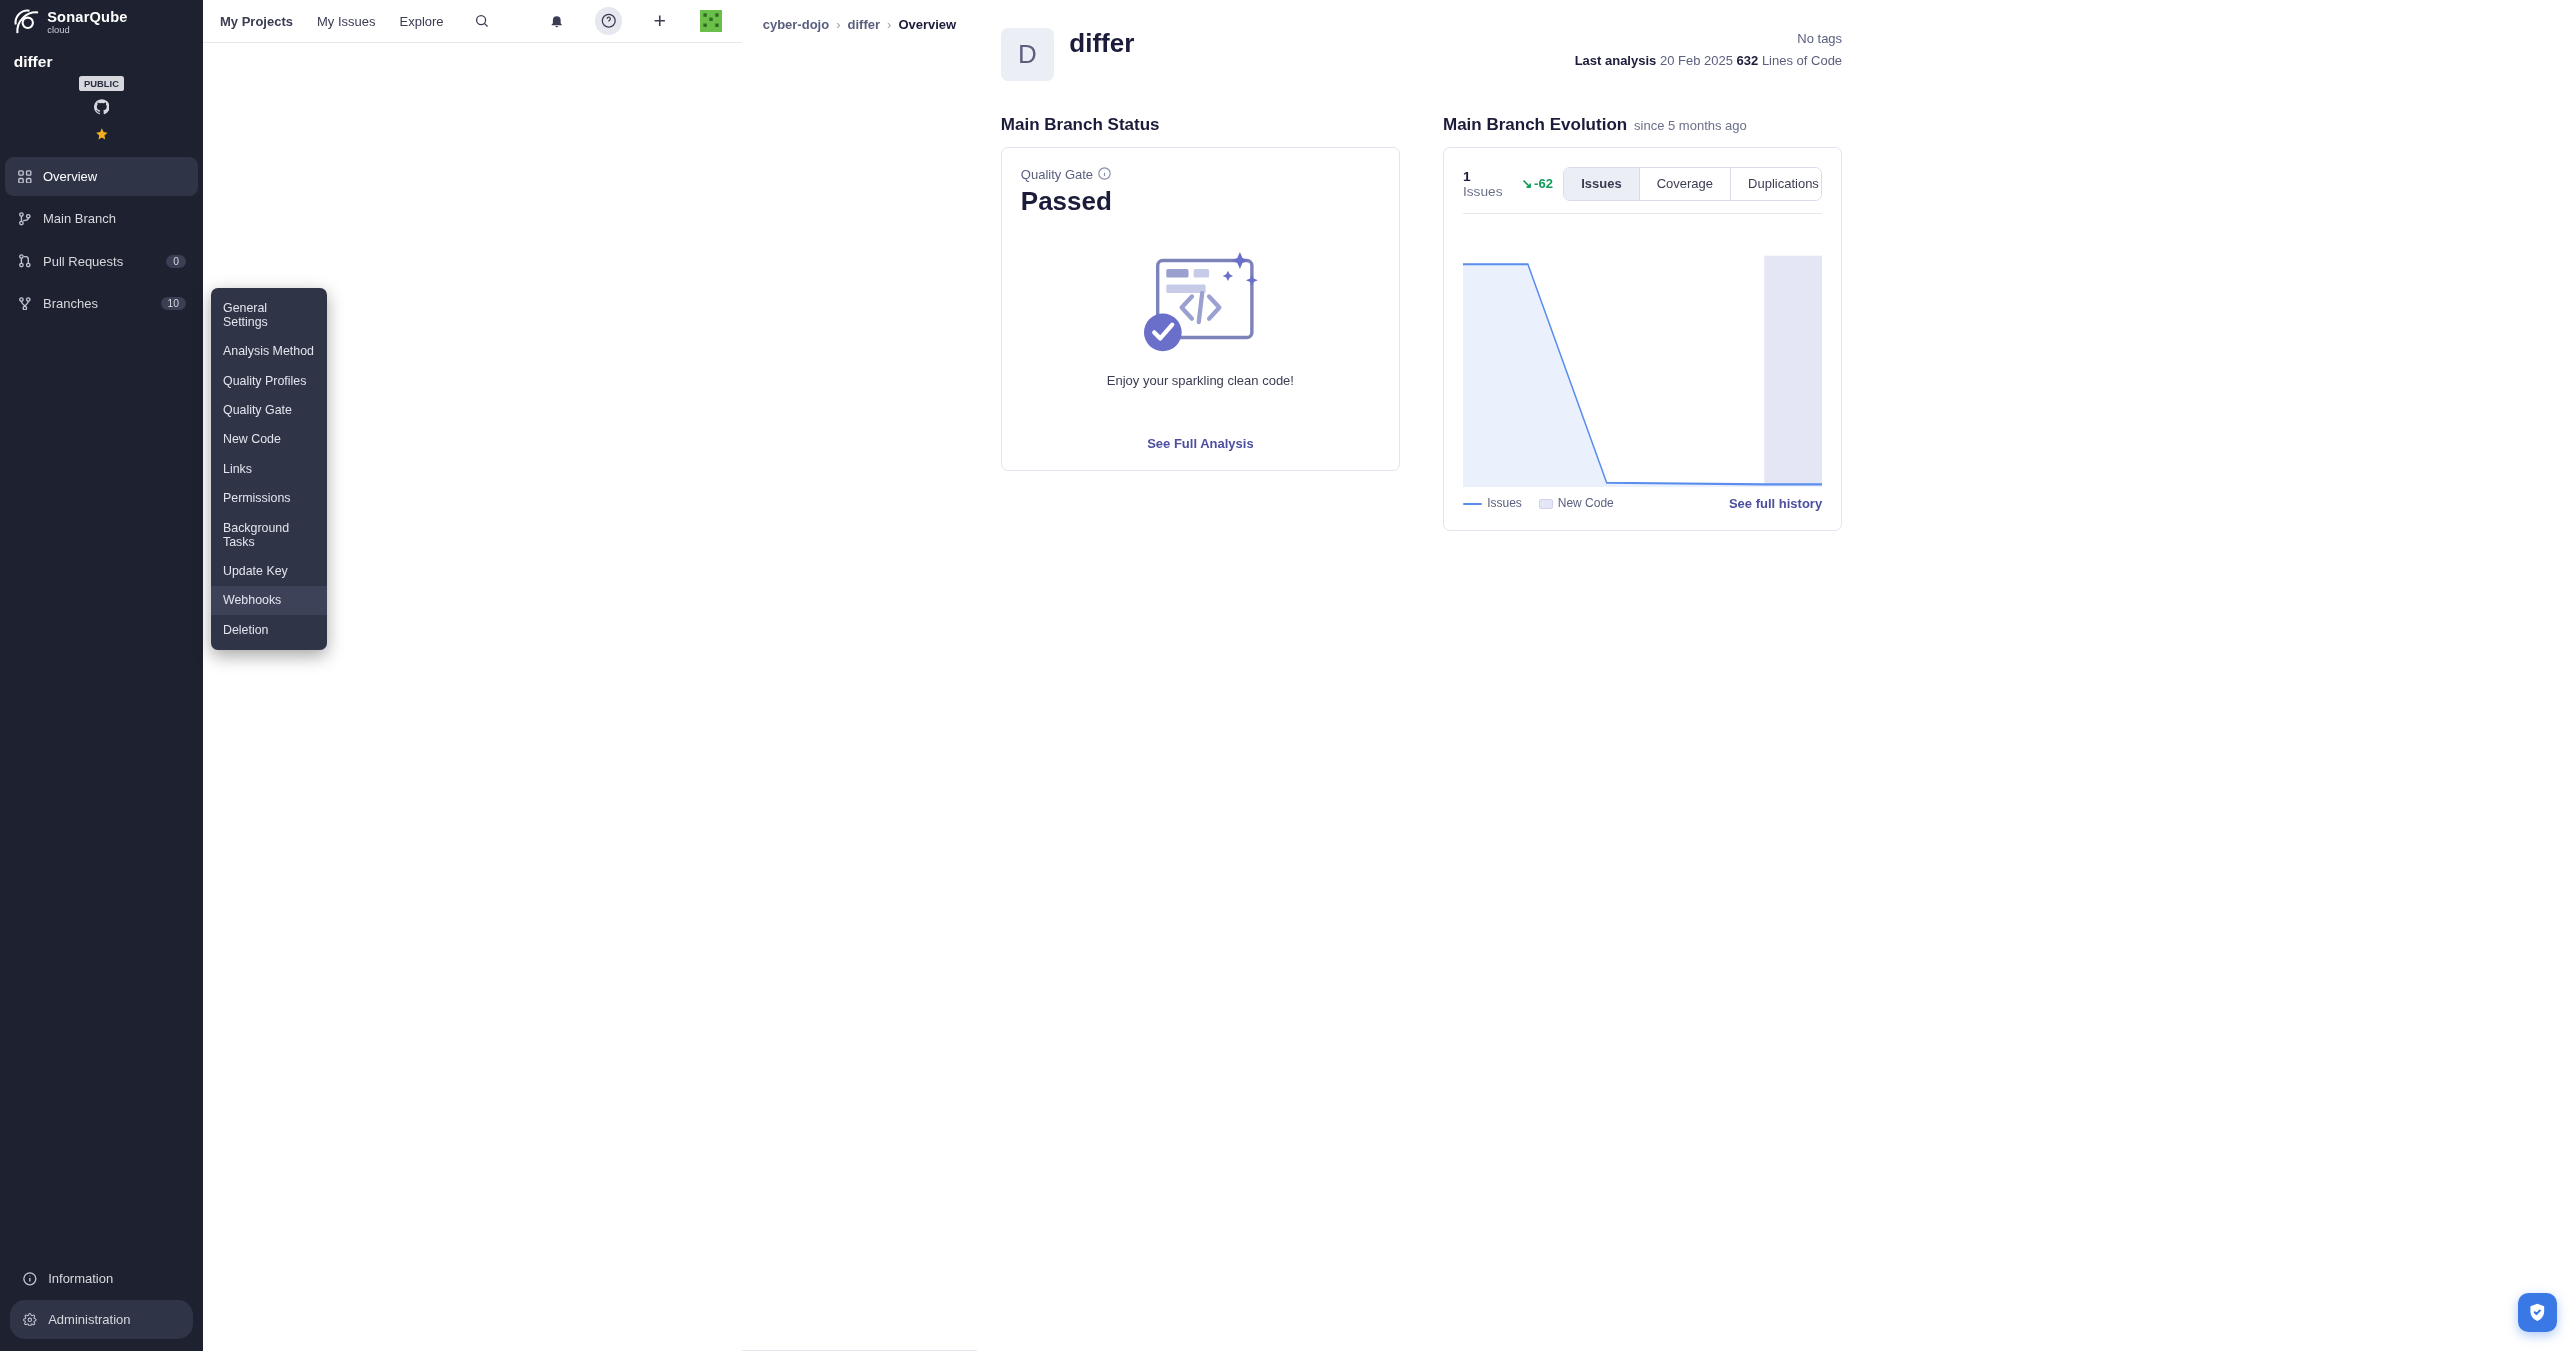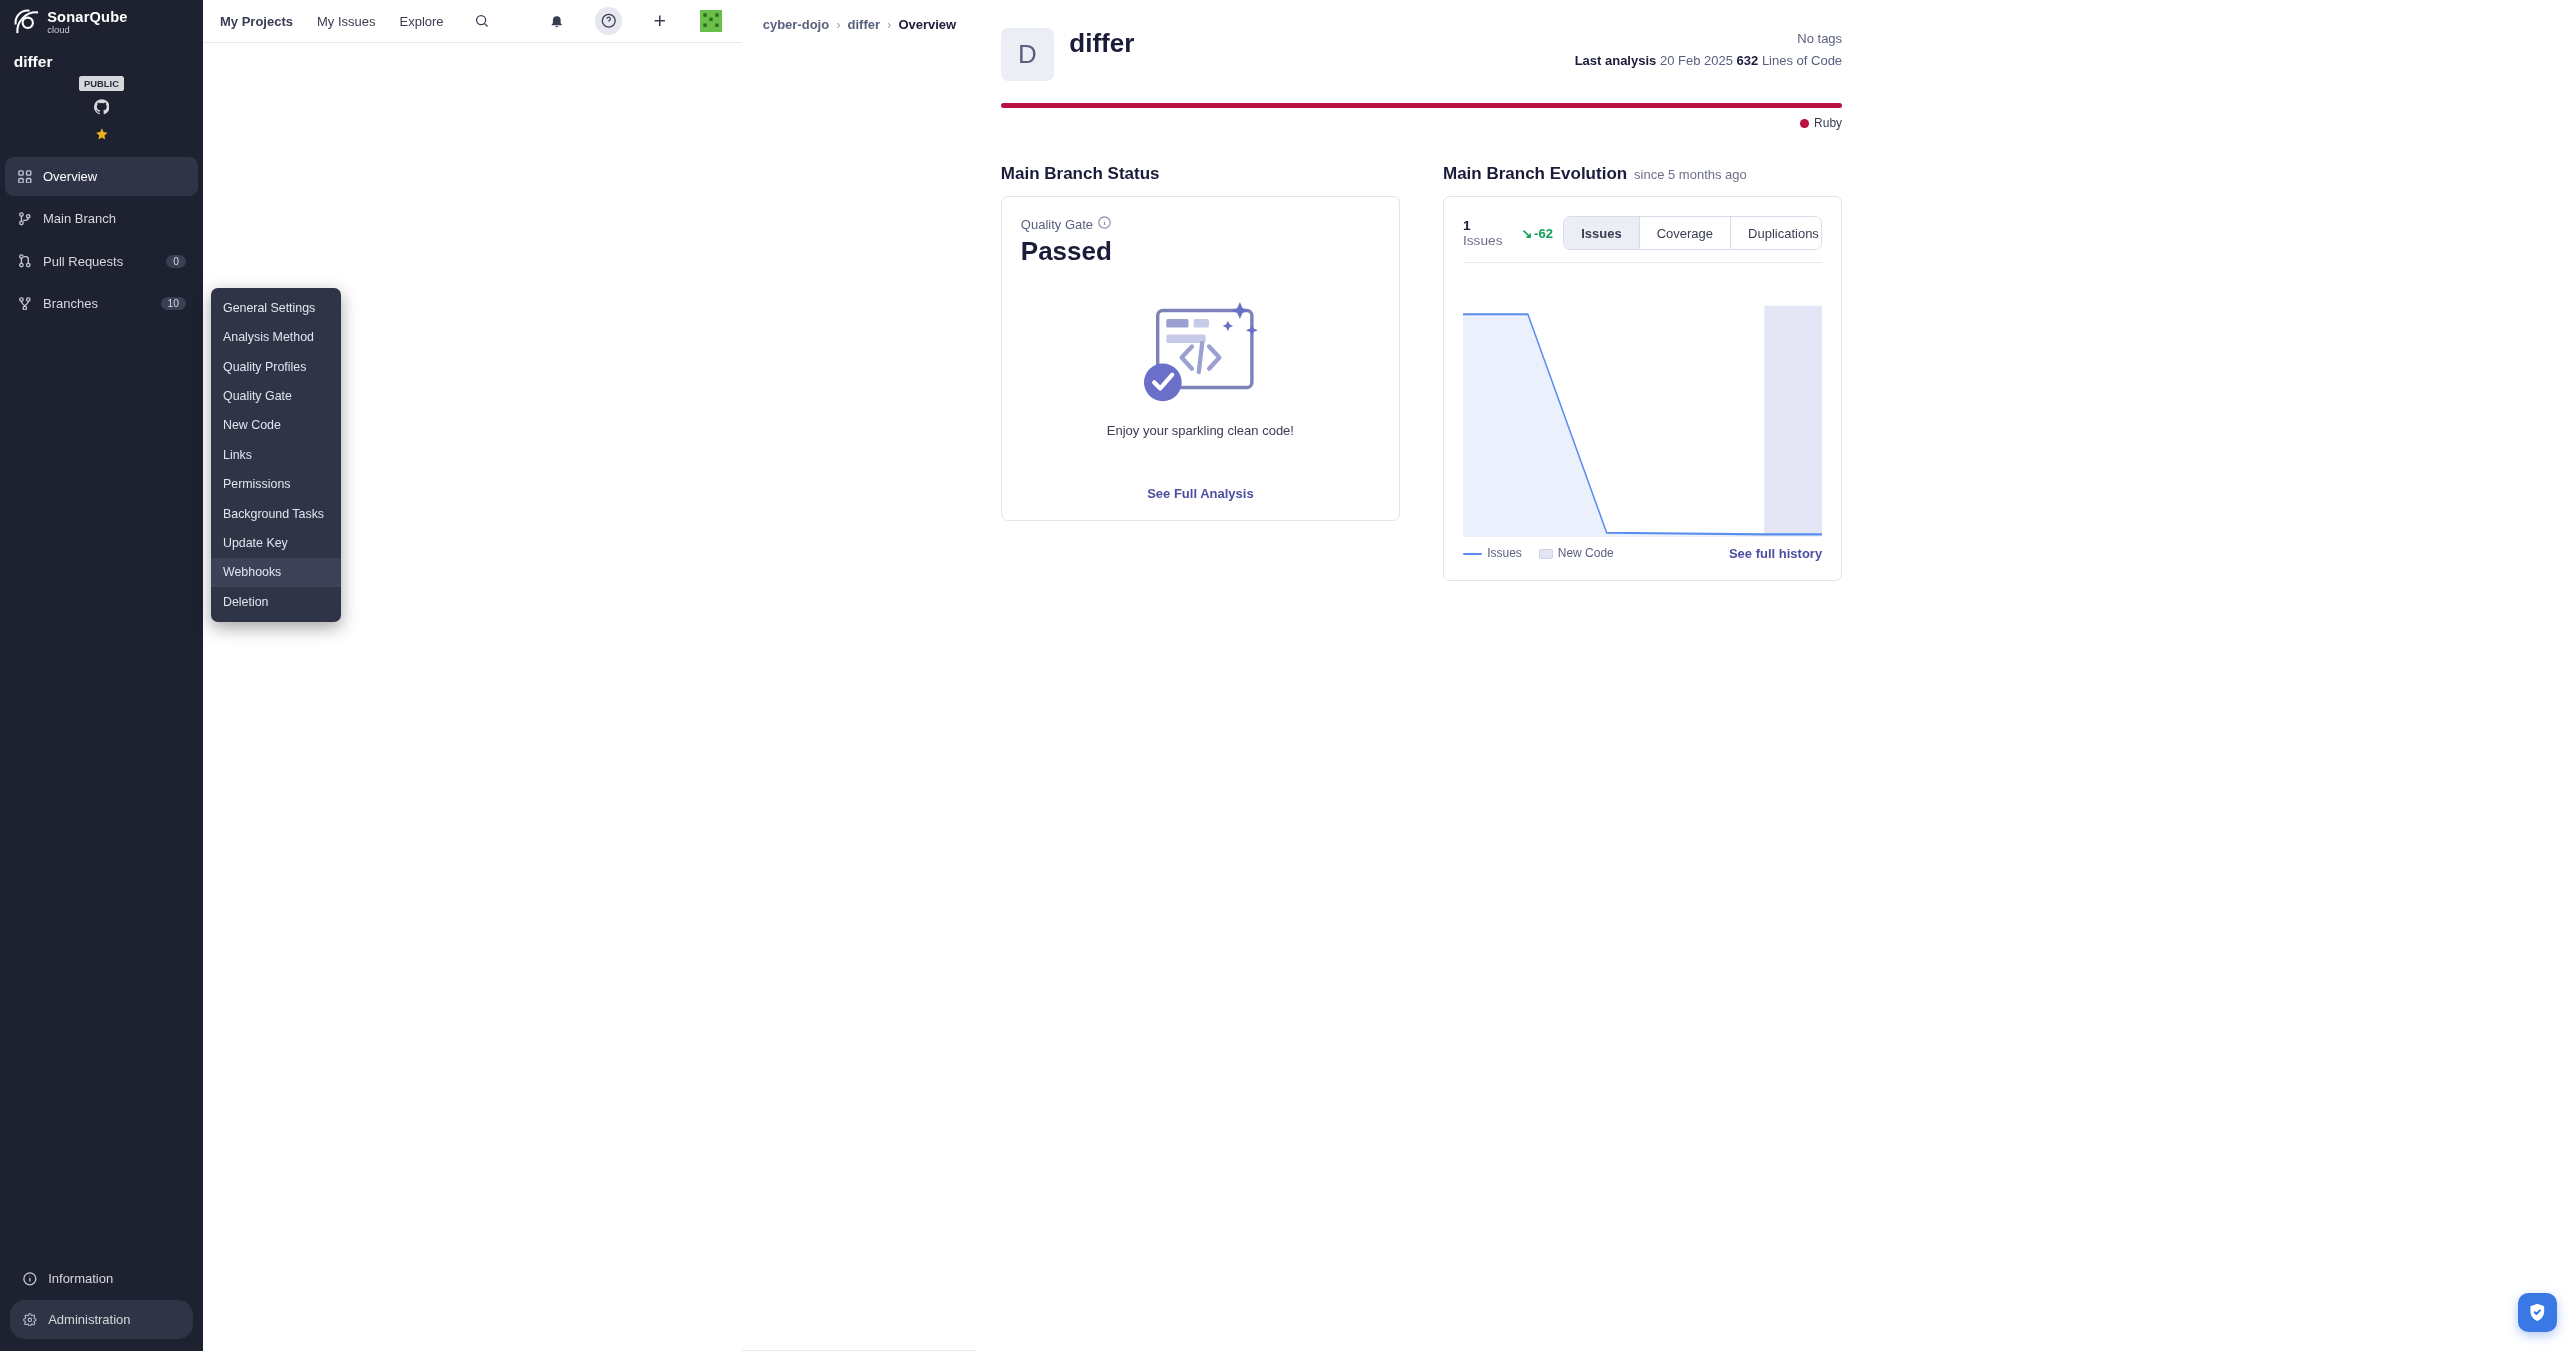--- a/index.html
+++ b/index.html
@@ -76,21 +76,21 @@
 
   .chart { position:relative; height:258px; border-top:0.9px solid transparent;}
   .chart svg { width:100%; height:100%;}
   .legend { display:flex; align-items:center; gap:17px; margin-top:8.6px; font-size:12px; color:#5a5f7e;}
   .legend .sw { width:13.7px; height:10.3px; display:inline-block; vertical-align:middle; margin-right:5.2px; border-radius:1.7px;}
   .legend .line-sw { width:19px; height:1.7px; background:#5a8dee;}
   .legend .area-sw { background:#e4e6f5; border:0.9px solid #cfd2ea;}
   .see-history { margin-left:auto; color:#4c4fa0; font-weight:600; font-size:13px; text-decoration:none;}
 
   
-  .dropdown { position:absolute; left:211px; top:288px; width:130px; background:#2f3446; border-radius:6.9px; padding:5.2px 0; box-shadow:0 5.2px 17px rgba(0,0,0,0.35); z-index:50;}
+  .dropdown { position:absolute; left:211px; top:288px; width:116px; background:#2f3446; border-radius:6.9px; padding:5.2px 0; box-shadow:0 5.2px 17px rgba(0,0,0,0.35); z-index:50;}
   .dropdown-item { padding:7.7px 12px; font-size:12.4px; color:#e2e4ee; cursor:pointer;}
   .dropdown-item:hover, .dropdown-item.hover { background:#3d4258;}
 
   .shield-btn { position:fixed; right:19px; bottom:19px; width:39px; height:39px; border-radius:10.3px; background:#3a78e6; display:flex; align-items:center; justify-content:center; box-shadow:0 3.4px 10.3px rgba(58,120,230,.4);}
 </style>
 </head>
 <body>
 
 <aside class="sidebar">
   <div class="logo-row">
@@ -259,27 +259,20 @@
         <div>No tags</div>
         <div>
           <span class="strong">Last analysis</span>
           <span>20 Feb 2025</span>
           <span class="strong">632</span>
           <span>Lines of Code</span>
         </div>
       </div>
     </div>
 
-    <div class="langbar-wrap">
-      <div class="langbar"></div>
-      <div class="langlabel">
-        <span class="dot-ruby"></span>
-        <span>Ruby</span>
-      </div>
-    </div>
 
     <div class="grid2">
 
       <div class="col">
         <div class="sec-title">Main Branch Status</div>
         <div class="card">
           <div class="qg-label">
             <span>Quality Gate</span>
             <span>
               <svg width="13" height="13" viewBox="0 0 16 16" fill="none" stroke="#8a8eac" stroke-width="1.4">

